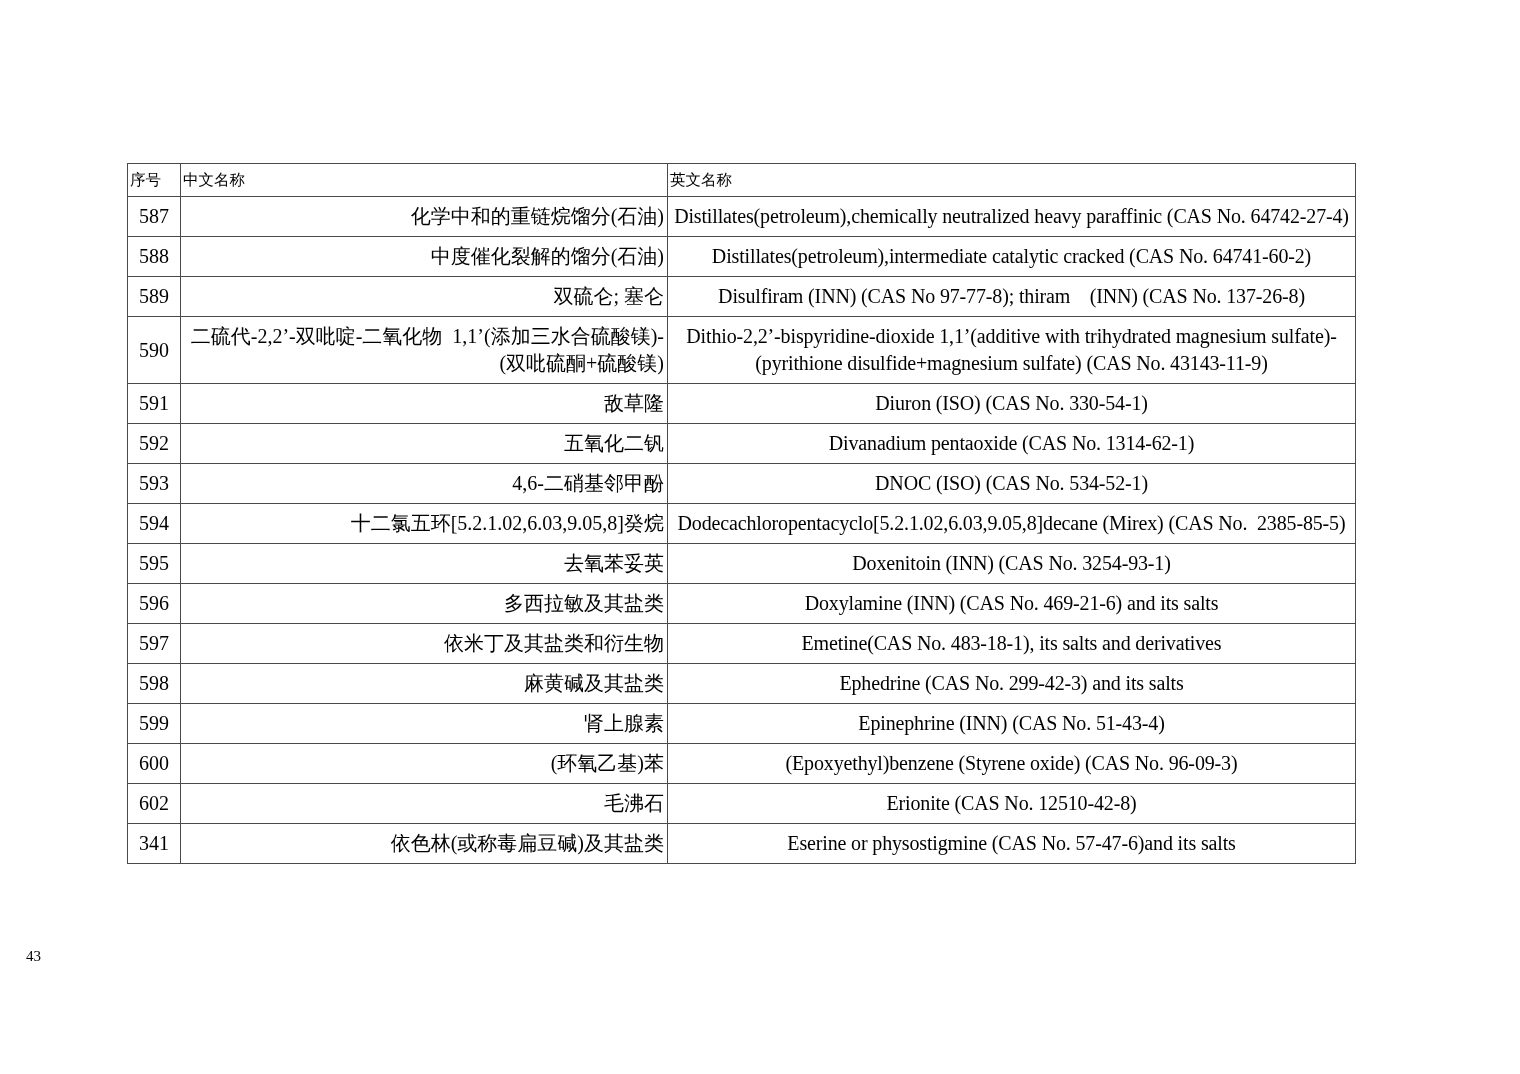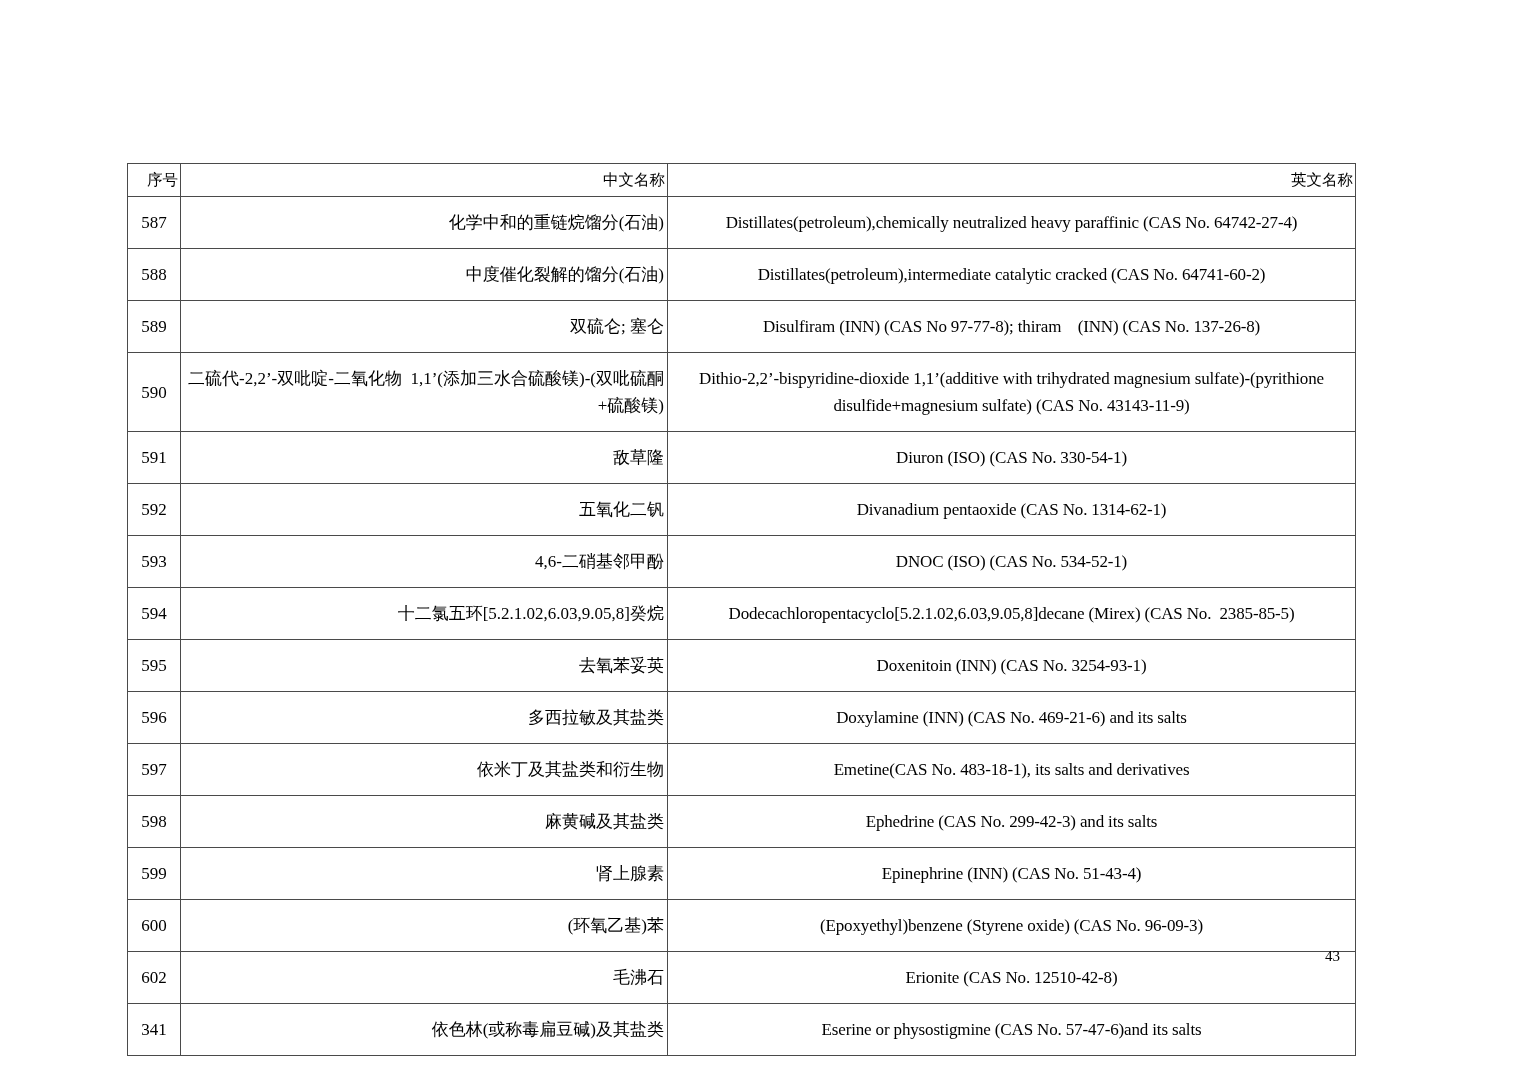--- a/index.html
+++ b/index.html
@@ -25,27 +25,27 @@
   .col-cn { width: 487px; }
   .col-en { width: 688px; }
   .doc-table th, .doc-table td {
     border: 1px solid #4a4a4a;
     vertical-align: middle;
     font-weight: normal;
   }
   .doc-table th {
     font-size: 15.5px;
     height: 32px;
-    text-align: right;
+    text-align: left;
     padding: 0 2px;
   }
   .doc-table td {
-    font-size: 17px;
+    font-size: 20px;
     line-height: 27px;
-    padding: 12px 3px;
+    padding: 6px 3px;
     white-space: pre-wrap;
     word-wrap: break-word;
   }
   td.c-no {
     text-align: center;
     padding-left: 0;
     padding-right: 0;
   }
   td.c-cn {
     text-align: right;
@@ -54,22 +54,23 @@
   td.c-en {
     text-align: center;
     padding-left: 3px;
     letter-spacing: -0.15px;
   }
   .page-number {
     position: absolute;
     top: 948px;
     left: 0;
     width: 1340px;
-    text-align: right;
+    text-align: left;
     font-size: 15px;
+    padding-left: 26px;
   }
 </style>
 </head>
 <body>
 
 <div>
   <table class="doc-table">
     <colgroup>
       <col class="col-no">
       <col class="col-cn">

